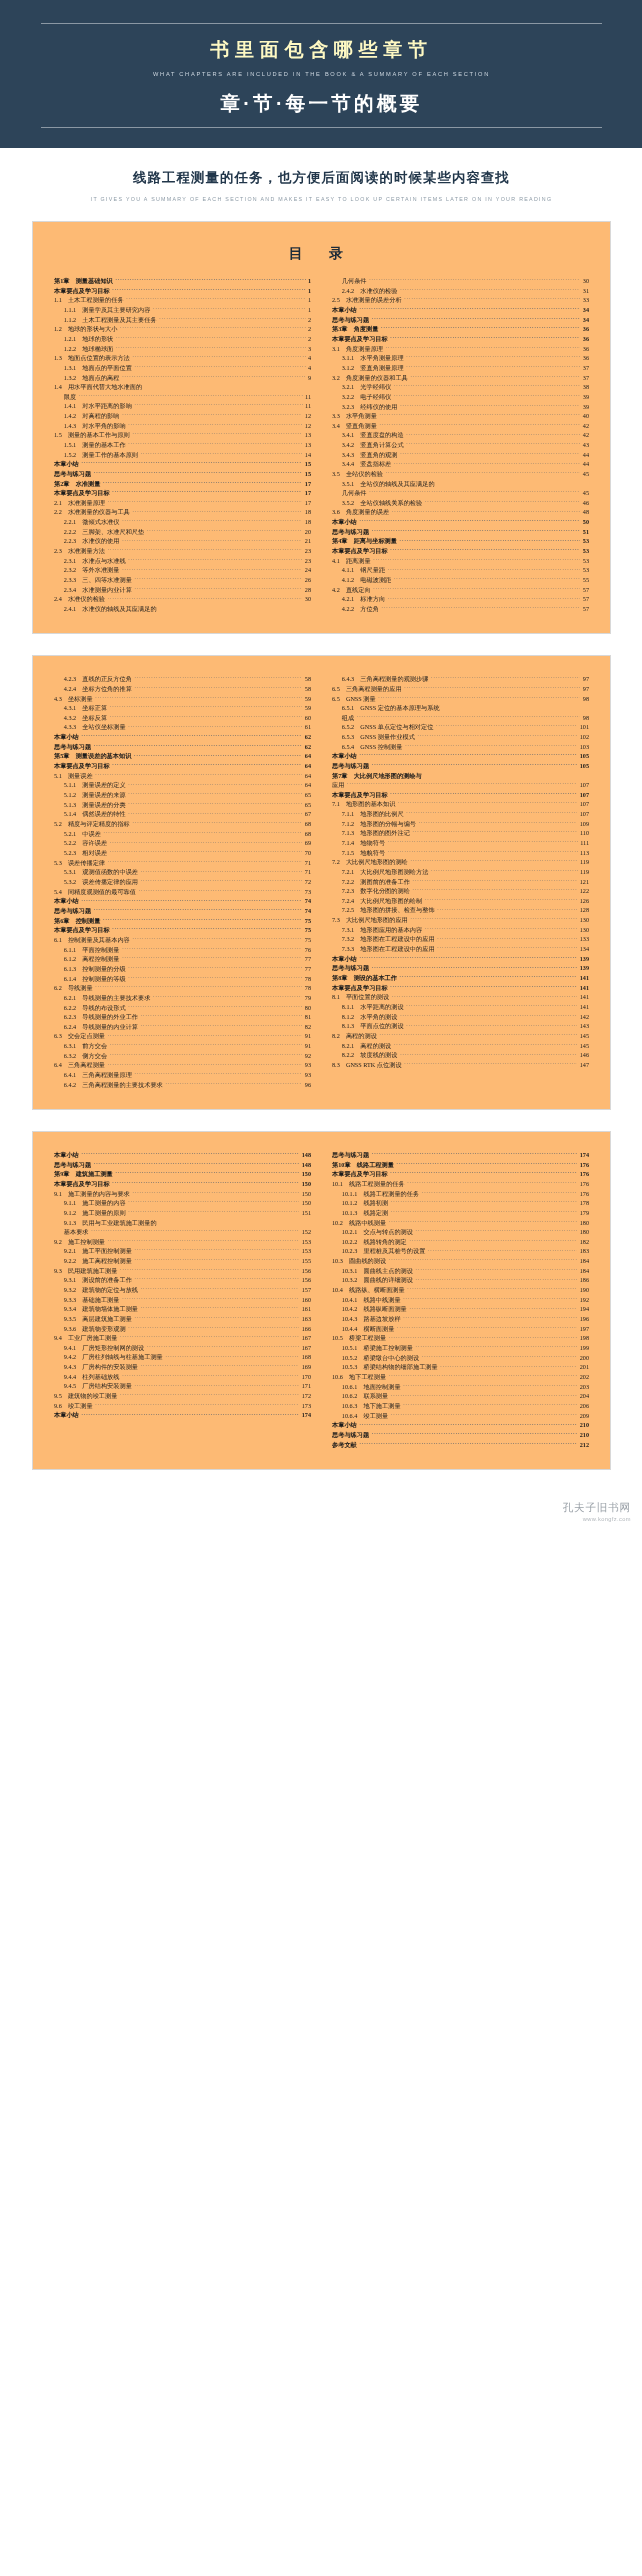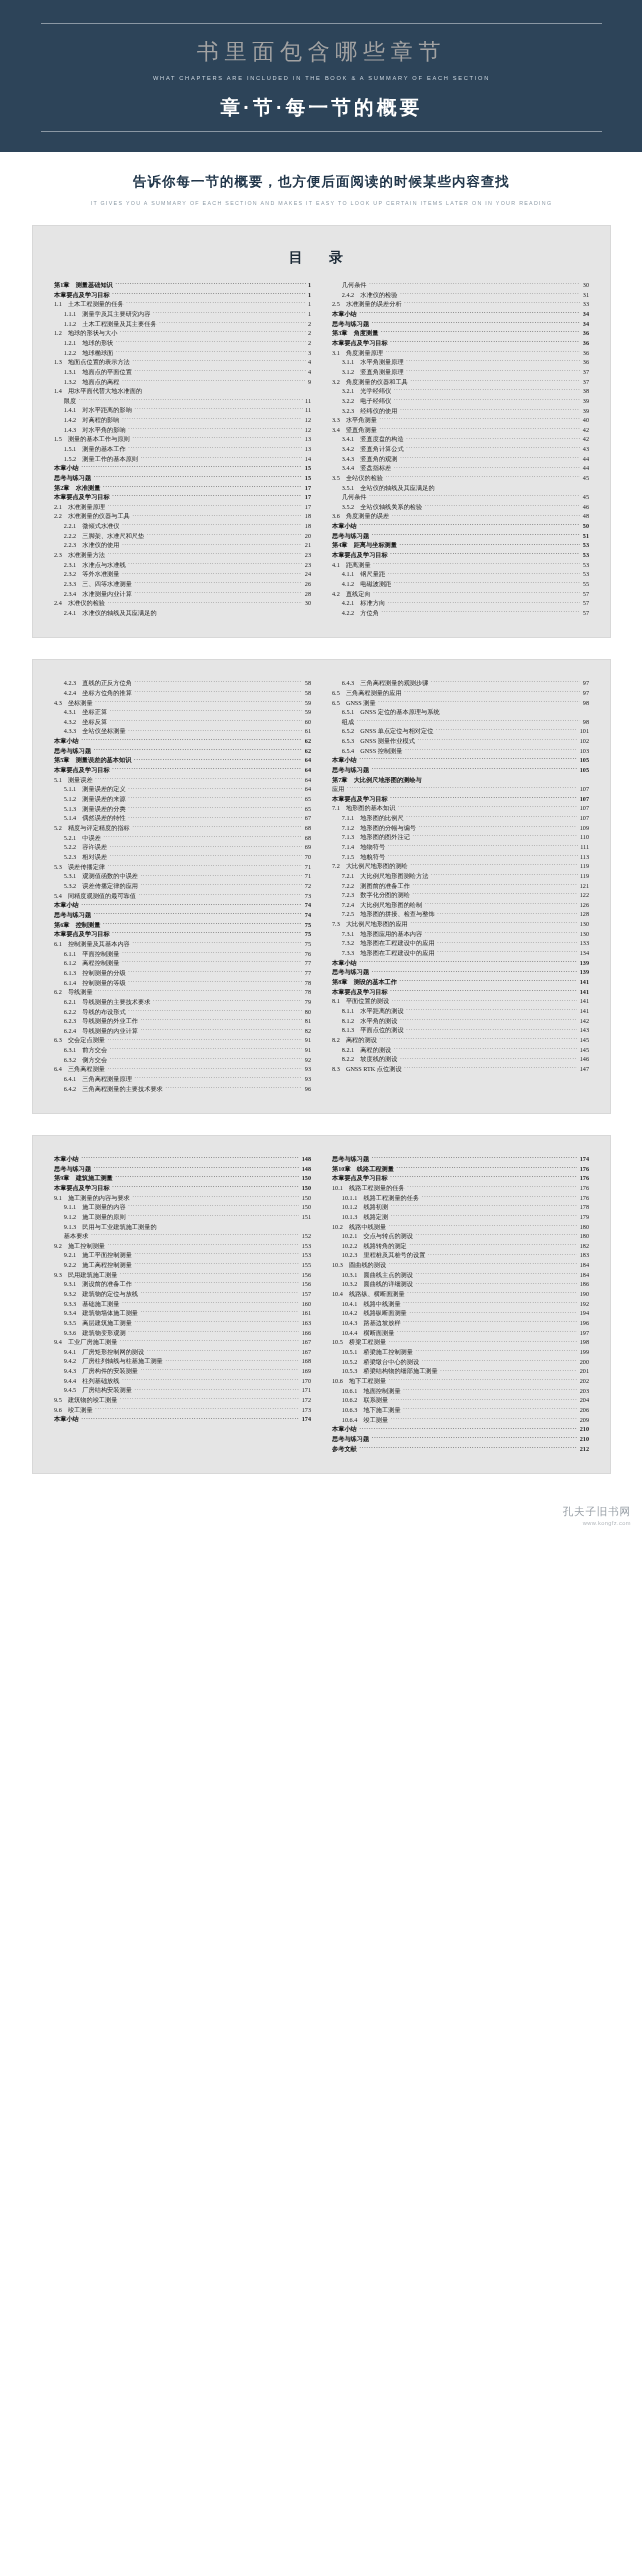--- a/index.html
+++ b/index.html
@@ -22,25 +22,25 @@
     text-align: center;
   }
   .banner-rule-top, .banner-rule-bottom {
     width: 561px;
     height: 0.8px;
     background: rgba(255,255,255,0.45);
     margin: 0 auto;
   }
   .banner-title {
     font-family: "Liberation Serif", serif;
-    font-size: 22px;
+    font-size: 19px;
     letter-spacing: 5.7px;
-    font-weight: normal;
+    font-weight: bold;
     margin: 13px 0 8.1px 0;
-    color: #a3a3a3;
+    color: #fef9c3;
   }
   .banner-sub-en {
     font-size: 5.7px;
     letter-spacing: 1.7px;
     color: #cdd7e0;
     margin-bottom: 13px;
   }
   .banner-title2 {
     font-family: Liberation Sans, sans-serif;
     font-size: 19.5px;
@@ -66,21 +66,21 @@
     font-size: 5.3px;
     color: #8c9aa6;
     letter-spacing: 1.3px;
     margin-top: 8.1px;
   }
   
   .card {
     width: 579px;
     margin: 0 auto 21px auto;
     border: 0.8px solid #d8d8d8;
-    background: #e5e5e5;
+    background: #fdba74;
     padding: 18px 21px 19.5px 21px;
   }
   .card-title {
     text-align: center;
     font-family: "Liberation Serif", serif;
     font-size: 14px;
     font-weight: bold;
     letter-spacing: 11.4px;
     color: #1d2b38;
     margin: 4.9px 0 13px 0;
@@ -151,21 +151,21 @@
 
   <div class="banner">
     <div class="banner-rule-top"></div>
     <div class="banner-title">书里面包含哪些章节</div>
     <div class="banner-sub-en">WHAT CHAPTERS ARE INCLUDED IN THE BOOK &amp; A SUMMARY OF EACH SECTION</div>
     <div class="banner-title2">章·节·每一节的概要</div>
     <div class="banner-rule-bottom"></div>
   </div>
 
   <div class="subhead">
-    <div class="subhead-cn">告诉你每一节的概要，也方便后面阅读的时候某些内容查找</div>
+    <div class="subhead-cn">线路工程测量的任务，也方便后面阅读的时候某些内容查找</div>
     <div class="subhead-en">IT GIVES YOU A SUMMARY OF EACH SECTION AND MAKES IT EASY TO LOOK UP CERTAIN ITEMS LATER ON IN YOUR READING</div>
   </div>
 
   <div id="cards-host">
       <div class="card">
         <div class="card-title">目 录</div>
         <div class="cols">
           <div class="col">
             <div class="entry lv0">
               <span class="lbl">第1章　测量基础知识</span>

